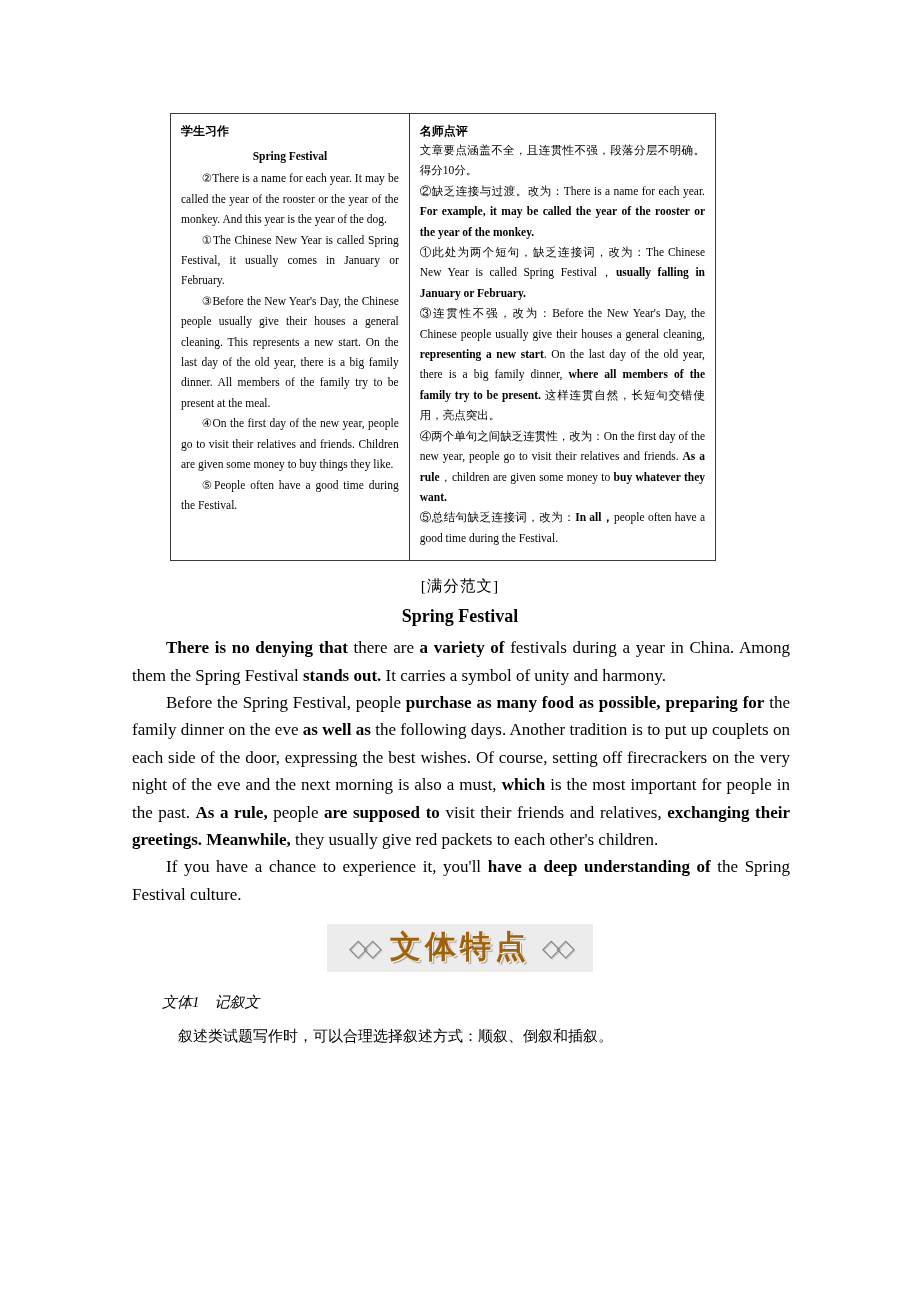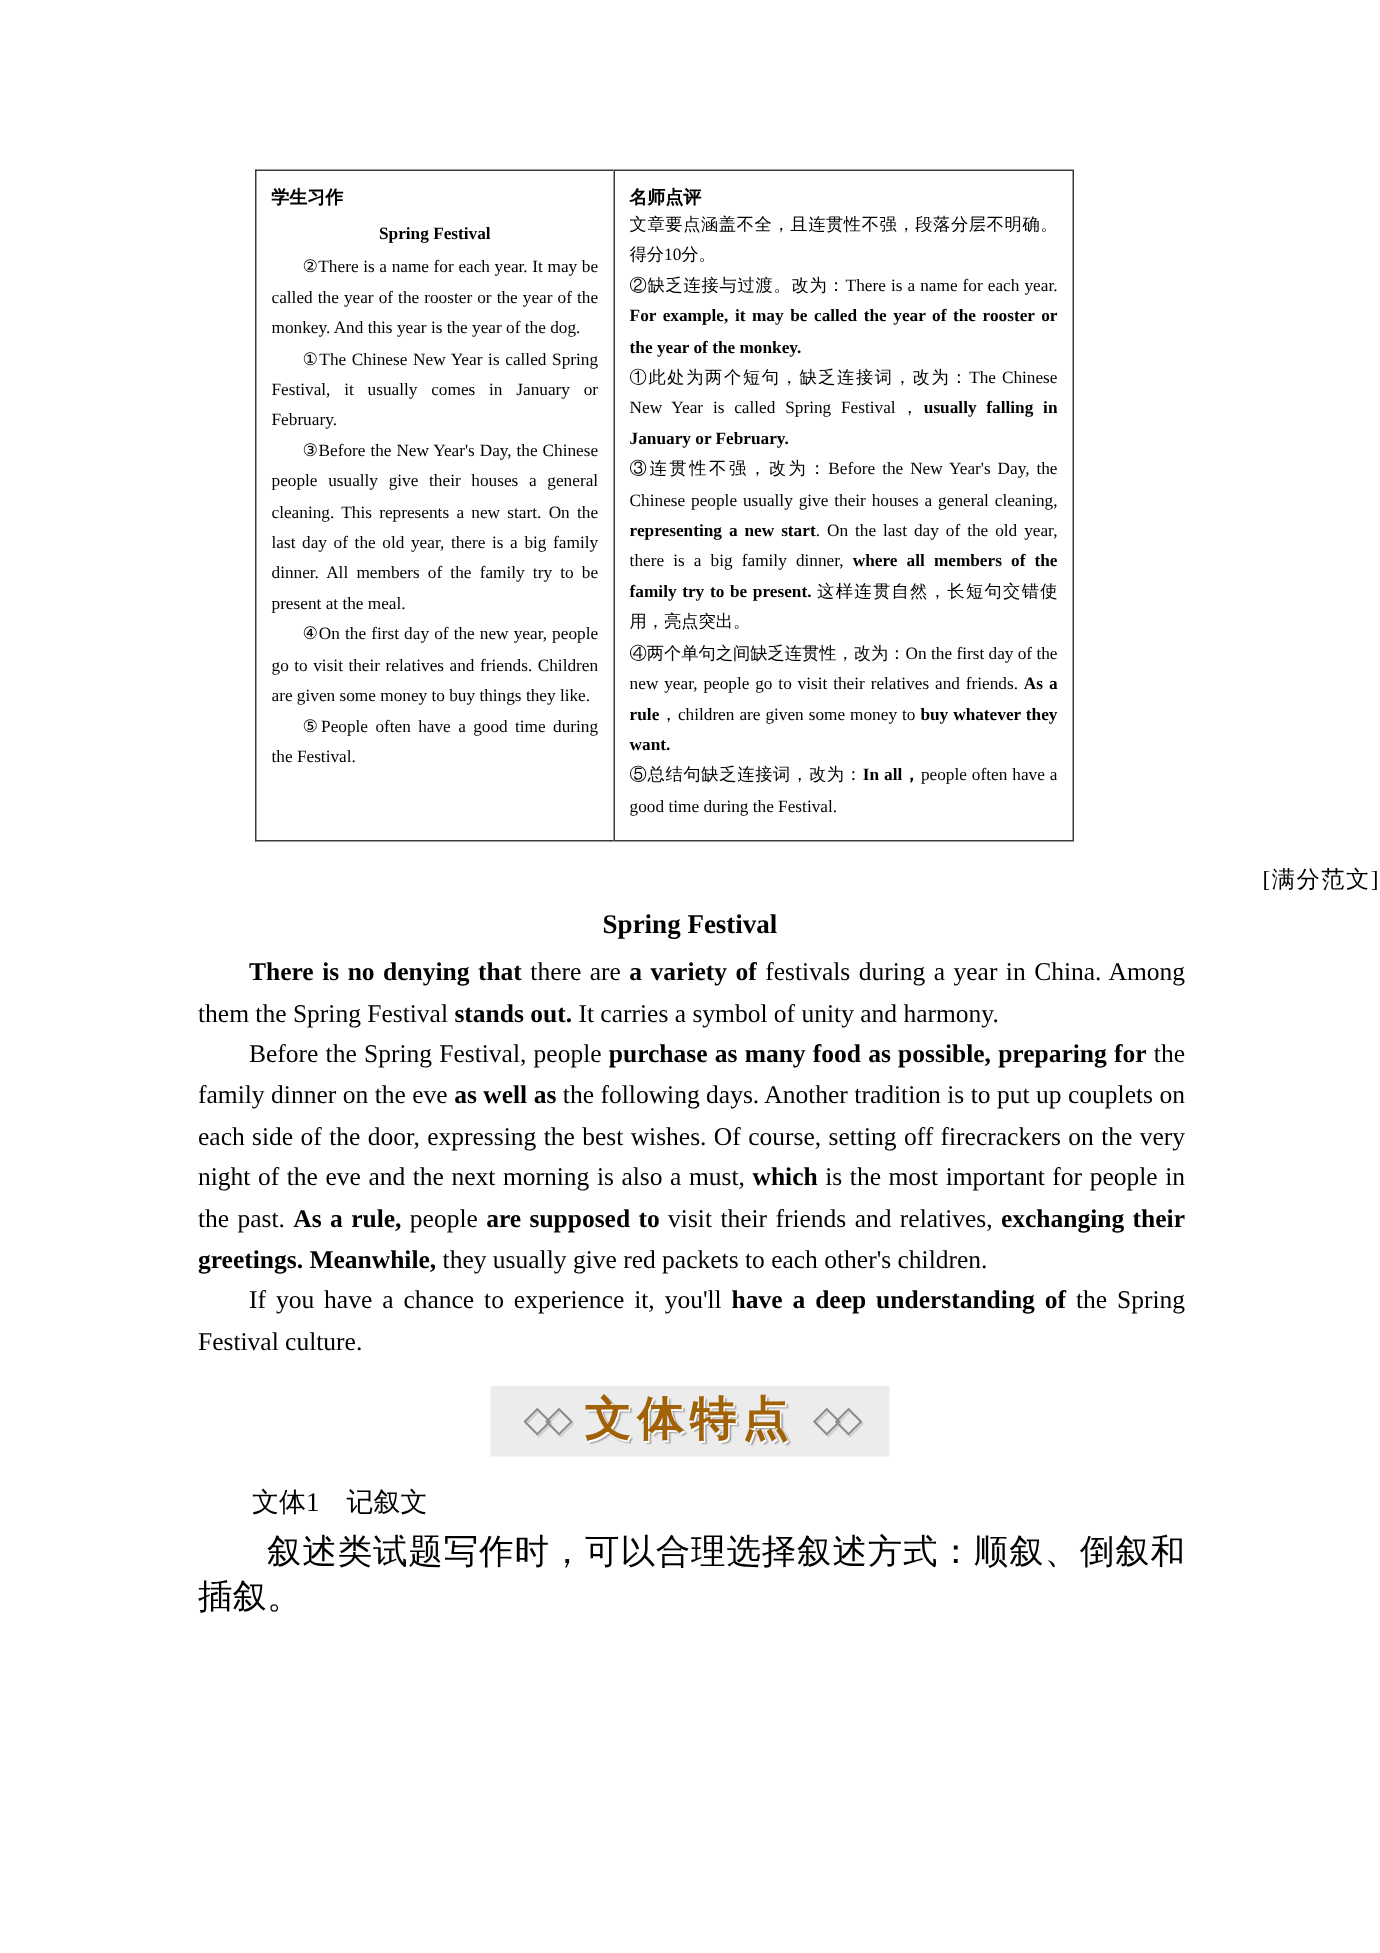--- a/index.html
+++ b/index.html
@@ -24,21 +24,21 @@
   .box.left  { width: 279px; border-right: none; }
   .box.right { width: 360px; }
   .box-header { font-weight: bold; font-size: 12px; line-height: 18px; }
   .box-title  { text-align: center; font-weight: bold; margin: 6px 0 2px 0; }
   .box-para   { text-align: justify; }
   .box.left .box-para  { text-indent: 1.8em; }
   .box.right .box-para { text-indent: 0; }
   .box b { font-weight: bold; }
 
   
-  .model-label { text-align: right; margin-top: 15px; font-size: 15.5px; letter-spacing: 1px; }
+  .model-label { text-align: center; margin-top: 15px; font-size: 15.5px; letter-spacing: 1px; }
   .essay-title { text-align: center; font-weight: bold; font-size: 18px; margin-top: 9px; }
   .essay { margin: 7px 130px 0 132px; width: 658px; }
   .essay-para {
     font-size: 17px; line-height: 27.4px;
     text-align: justify; text-indent: 2em;
   }
   .essay-para b { font-weight: bold; }
 
   
   .banner-wrap { text-align: center; margin-top: 16px; }
@@ -55,24 +55,24 @@
     vertical-align: middle;
   }
   .ornament {
     font-size: 24px; color: #8a8a8a; letter-spacing: -4px;
     vertical-align: middle; margin: 0 8px;
     text-shadow: 1px 1px 0 #cfcfcf;
   }
 
   
   .cn { margin: 15px 130px 0 132px; width: 658px; }
-  .subheading { font-size: 18px; line-height: 30px; text-indent: 2em; margin-bottom: 4px; }
+  .subheading { font-size: 15px; line-height: 30px; text-indent: 2em; margin-bottom: 4px; font-style: italic; }
   .cn-para {
-    font-size: 23px; line-height: 30.8px;
-    text-align: justify; text-indent: 2em;
+    font-size: 15px; line-height: 30.8px;
+    text-align: justify; text-indent: 2em; margin-left: 16px;
   }
 </style>
 </head>
 <body>
 
 <div class="page">
 
   <div class="boxes">
 
     <div class="box left">

